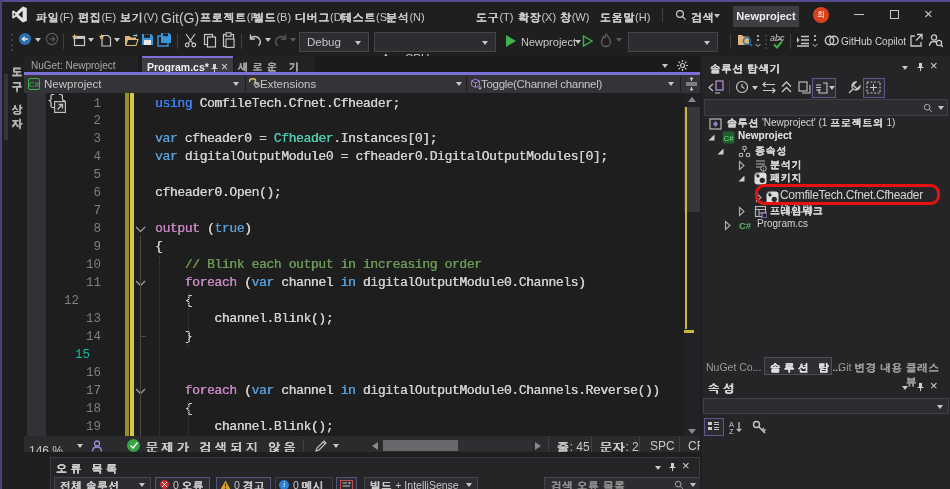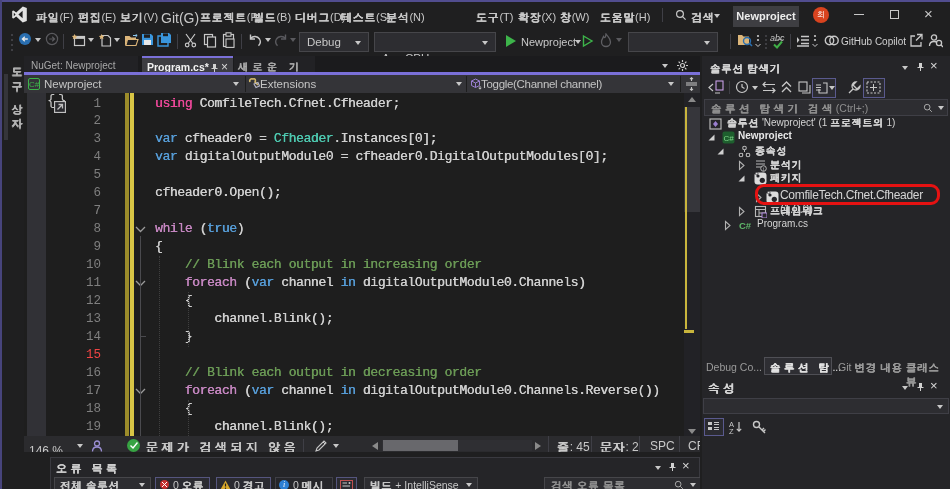--- a/index.html
+++ b/index.html
@@ -272,41 +272,41 @@
 <div class="a" style="left:40px;top:19.4px;width:37px;text-align:right;font-family:'Liberation Mono',monospace;font-size:12.5px;line-height:18px;color:#7f7f7f">2</div>
 <div class="a" style="left:40px;top:37.4px;width:37px;text-align:right;font-family:'Liberation Mono',monospace;font-size:12.5px;line-height:18px;color:#7f7f7f">3</div>
 <div class="a" style="left:40px;top:55.3px;width:37px;text-align:right;font-family:'Liberation Mono',monospace;font-size:12.5px;line-height:18px;color:#7f7f7f">4</div>
 <div class="a" style="left:40px;top:73.3px;width:37px;text-align:right;font-family:'Liberation Mono',monospace;font-size:12.5px;line-height:18px;color:#7f7f7f">5</div>
 <div class="a" style="left:40px;top:91.2px;width:37px;text-align:right;font-family:'Liberation Mono',monospace;font-size:12.5px;line-height:18px;color:#7f7f7f">6</div>
 <div class="a" style="left:40px;top:109.2px;width:37px;text-align:right;font-family:'Liberation Mono',monospace;font-size:12.5px;line-height:18px;color:#7f7f7f">7</div>
 <div class="a" style="left:40px;top:127.1px;width:37px;text-align:right;font-family:'Liberation Mono',monospace;font-size:12.5px;line-height:18px;color:#7f7f7f">8</div>
 <div class="a" style="left:40px;top:145.1px;width:37px;text-align:right;font-family:'Liberation Mono',monospace;font-size:12.5px;line-height:18px;color:#7f7f7f">9</div>
 <div class="a" style="left:40px;top:163.0px;width:37px;text-align:right;font-family:'Liberation Mono',monospace;font-size:12.5px;line-height:18px;color:#7f7f7f">10</div>
 <div class="a" style="left:40px;top:181.0px;width:37px;text-align:right;font-family:'Liberation Mono',monospace;font-size:12.5px;line-height:18px;color:#7f7f7f">11</div>
-<div class="a" style="left:40px;top:198.9px;width:37px;text-align:right;font-family:'Liberation Mono',monospace;font-size:12.5px;line-height:18px;color:#7f7f7f">12</div>
+<div class="a" style="left:40px;top:198.9px;width:37px;text-align:left;font-family:'Liberation Mono',monospace;font-size:12.5px;line-height:18px;color:#7f7f7f">12</div>
 <div class="a" style="left:40px;top:216.9px;width:37px;text-align:right;font-family:'Liberation Mono',monospace;font-size:12.5px;line-height:18px;color:#7f7f7f">13</div>
 <div class="a" style="left:40px;top:234.8px;width:37px;text-align:right;font-family:'Liberation Mono',monospace;font-size:12.5px;line-height:18px;color:#7f7f7f">14</div>
-<div class="a" style="left:40px;top:252.8px;width:37px;text-align:right;font-family:'Liberation Mono',monospace;font-size:12.5px;line-height:18px;color:#ef4444">15</div>
+<div class="a" style="left:40px;top:252.8px;width:37px;text-align:center;font-family:'Liberation Mono',monospace;font-size:12.5px;line-height:18px;color:#14b8a6">15</div>
 <div class="a" style="left:40px;top:270.8px;width:37px;text-align:right;font-family:'Liberation Mono',monospace;font-size:12.5px;line-height:18px;color:#7f7f7f">16</div>
 <div class="a" style="left:40px;top:288.7px;width:37px;text-align:right;font-family:'Liberation Mono',monospace;font-size:12.5px;line-height:18px;color:#7f7f7f">17</div>
 <div class="a" style="left:40px;top:306.6px;width:37px;text-align:right;font-family:'Liberation Mono',monospace;font-size:12.5px;line-height:18px;color:#7f7f7f">18</div>
 <div class="a" style="left:40px;top:324.6px;width:37px;text-align:right;font-family:'Liberation Mono',monospace;font-size:12.5px;line-height:18px;color:#7f7f7f">19</div>
 <div class="a" style="left:40px;top:342.6px;width:37px;text-align:right;font-family:'Liberation Mono',monospace;font-size:12.5px;line-height:18px;color:#7f7f7f">20</div>
-    <div class="a" style="left:131px;top:1.5px;font-family:'Liberation Mono',monospace;font-size:13px;letter-spacing:-0.38px;text-shadow:0.35px 0 currentColor;line-height:18px;white-space:pre"><i style="color:#ec4899;font-style:normal">using </i><i style="color:#cfcfcf;font-style:normal">ComfileTech.Cfnet.Cfheader;</i></div>
+    <div class="a" style="left:131px;top:1.5px;font-family:'Liberation Mono',monospace;font-size:13px;letter-spacing:-0.38px;text-shadow:0.35px 0 currentColor;line-height:18px;white-space:pre"><i style="color:#3b82f6;font-style:normal">using </i><i style="color:#cfcfcf;font-style:normal">ComfileTech.Cfnet.Cfheader;</i></div>
 <div class="a" style="left:131px;top:37.4px;font-family:'Liberation Mono',monospace;font-size:13px;letter-spacing:-0.38px;text-shadow:0.35px 0 currentColor;line-height:18px;white-space:pre"><i style="color:#569CD6;font-style:normal">var </i><i style="color:#cfcfcf;font-style:normal">cfheader0 = </i><i style="color:#4EC9B0;font-style:normal">Cfheader</i><i style="color:#cfcfcf;font-style:normal">.Instances[0];</i></div>
 <div class="a" style="left:131px;top:55.3px;font-family:'Liberation Mono',monospace;font-size:13px;letter-spacing:-0.38px;text-shadow:0.35px 0 currentColor;line-height:18px;white-space:pre"><i style="color:#569CD6;font-style:normal">var </i><i style="color:#cfcfcf;font-style:normal">digitalOutputModule0 = cfheader0.DigitalOutputModules[0];</i></div>
 <div class="a" style="left:131px;top:91.2px;font-family:'Liberation Mono',monospace;font-size:13px;letter-spacing:-0.38px;text-shadow:0.35px 0 currentColor;line-height:18px;white-space:pre"><i style="color:#cfcfcf;font-style:normal">cfheader0.Open();</i></div>
-<div class="a" style="left:131px;top:127.1px;font-family:'Liberation Mono',monospace;font-size:13px;letter-spacing:-0.38px;text-shadow:0.35px 0 currentColor;line-height:18px;white-space:pre"><i style="color:#C586C0;font-style:normal">while </i><i style="color:#cfcfcf;font-style:normal">(</i><i style="color:#569CD6;font-style:normal">true</i><i style="color:#cfcfcf;font-style:normal">)</i></div>
+<div class="a" style="left:131px;top:127.1px;font-family:'Liberation Mono',monospace;font-size:13px;letter-spacing:-0.38px;text-shadow:0.35px 0 currentColor;line-height:18px;white-space:pre"><i style="color:#C586C0;font-style:normal">output </i><i style="color:#cfcfcf;font-style:normal">(</i><i style="color:#569CD6;font-style:normal">true</i><i style="color:#cfcfcf;font-style:normal">)</i></div>
 <div class="a" style="left:131px;top:145.1px;font-family:'Liberation Mono',monospace;font-size:13px;letter-spacing:-0.38px;text-shadow:0.35px 0 currentColor;line-height:18px;white-space:pre"><i style="color:#cfcfcf;font-style:normal">{</i></div>
 <div class="a" style="left:131px;top:163.0px;font-family:'Liberation Mono',monospace;font-size:13px;letter-spacing:-0.38px;text-shadow:0.35px 0 currentColor;line-height:18px;white-space:pre"><i style="color:#cfcfcf;font-style:normal">    </i><i style="color:#6A9955;font-style:normal">// Blink each output in increasing order</i></div>
 <div class="a" style="left:131px;top:181.0px;font-family:'Liberation Mono',monospace;font-size:13px;letter-spacing:-0.38px;text-shadow:0.35px 0 currentColor;line-height:18px;white-space:pre"><i style="color:#cfcfcf;font-style:normal">    </i><i style="color:#C586C0;font-style:normal">foreach </i><i style="color:#cfcfcf;font-style:normal">(</i><i style="color:#569CD6;font-style:normal">var </i><i style="color:#cfcfcf;font-style:normal">channel </i><i style="color:#569CD6;font-style:normal">in </i><i style="color:#cfcfcf;font-style:normal">digitalOutputModule0.Channels)</i></div>
 <div class="a" style="left:131px;top:198.9px;font-family:'Liberation Mono',monospace;font-size:13px;letter-spacing:-0.38px;text-shadow:0.35px 0 currentColor;line-height:18px;white-space:pre"><i style="color:#cfcfcf;font-style:normal">    {</i></div>
 <div class="a" style="left:131px;top:216.9px;font-family:'Liberation Mono',monospace;font-size:13px;letter-spacing:-0.38px;text-shadow:0.35px 0 currentColor;line-height:18px;white-space:pre"><i style="color:#cfcfcf;font-style:normal">        channel.Blink();</i></div>
 <div class="a" style="left:131px;top:234.8px;font-family:'Liberation Mono',monospace;font-size:13px;letter-spacing:-0.38px;text-shadow:0.35px 0 currentColor;line-height:18px;white-space:pre"><i style="color:#cfcfcf;font-style:normal">    }</i></div>
-<div class="a" style="left:131px;top:270.8px;font-family:'Liberation Mono',monospace;font-size:13px;letter-spacing:-0.38px;text-shadow:0.35px 0 currentColor;line-height:18px;white-space:pre"><i style="color:#cfcfcf;font-style:normal">    </i><i style="color:#6A9955;font-style:normal">// Blink each output in decreasing order</i></div>
+<div class="a" style="left:131px;top:270.8px;font-family:'Liberation Mono',monospace;font-size:13px;letter-spacing:-0.38px;text-shadow:0.35px 0 currentColor;line-height:18px;white-space:pre"><i style="color:#cfcfcf;font-style:normal">    </i></div>
 <div class="a" style="left:131px;top:288.7px;font-family:'Liberation Mono',monospace;font-size:13px;letter-spacing:-0.38px;text-shadow:0.35px 0 currentColor;line-height:18px;white-space:pre"><i style="color:#cfcfcf;font-style:normal">    </i><i style="color:#C586C0;font-style:normal">foreach </i><i style="color:#cfcfcf;font-style:normal">(</i><i style="color:#569CD6;font-style:normal">var </i><i style="color:#cfcfcf;font-style:normal">channel </i><i style="color:#569CD6;font-style:normal">in </i><i style="color:#cfcfcf;font-style:normal">digitalOutputModule0.Channels.Reverse())</i></div>
 <div class="a" style="left:131px;top:306.6px;font-family:'Liberation Mono',monospace;font-size:13px;letter-spacing:-0.38px;text-shadow:0.35px 0 currentColor;line-height:18px;white-space:pre"><i style="color:#cfcfcf;font-style:normal">    {</i></div>
 <div class="a" style="left:131px;top:324.6px;font-family:'Liberation Mono',monospace;font-size:13px;letter-spacing:-0.38px;text-shadow:0.35px 0 currentColor;line-height:18px;white-space:pre"><i style="color:#cfcfcf;font-style:normal">        channel.Blink();</i></div>
 <div class="a" style="left:131px;top:342.6px;font-family:'Liberation Mono',monospace;font-size:13px;letter-spacing:-0.38px;text-shadow:0.35px 0 currentColor;line-height:18px;white-space:pre"><i style="color:#cfcfcf;font-style:normal">    }</i></div>
 <svg class="a" style="left:111px;top:133.1px" width="11" height="7">
           <path d="M1 1 L5.5 5.5 L10 1" stroke="#9b9b9b" stroke-width="1.3" fill="none"></path>
         </svg>
 <svg class="a" style="left:111px;top:187.0px" width="11" height="7">
           <path d="M1 1 L5.5 5.5 L10 1" stroke="#9b9b9b" stroke-width="1.3" fill="none"></path>
         </svg>
@@ -467,21 +467,20 @@
           <path d="M9 2 A4 4 0 1 0 13 6 L10 9 L6 5 Z M6 9 L2 13" stroke="#c8c8c8" stroke-width="1.3" fill="none"></path>
         </svg>
     <div class="a" style="left:161px;top:0;width:22px;height:20px;border:1px solid #5a5a8e;background:#2b2b31"></div>
     <svg class="a" style="left:164px;top:3px" width="15" height="13" viewBox="0 0 15 13">
           <rect x="1" y="1" width="13" height="11" fill="none" stroke="#c8c8c8" stroke-width="1.1" stroke-dasharray="2 1.5"></rect>
           <path d="M4 6.5 H11 M7.5 3 V10" stroke="#c8c8c8"></path>
         </svg>
   </div>
 
   <div class="a" style="left:2px;top:43px;width:244px;height:17px;background:#2d2d31;border:1px solid #3f3f46;font-size:10.5px;color:#8f8f8f">
-    <span style="position:absolute;left:6px;top:2px;font-size:10.5px"><span class="k3">솔루션 탐색기 검색</span>(Ctrl+;)</span>
     <svg style="position:absolute;right:14px;top:3px" width="10" height="10" viewBox="0 0 12 12">
           <circle cx="5" cy="5" r="3.4" fill="none" stroke="#a8a8a8" stroke-width="1.2"></circle>
           <line x1="7.6" y1="7.6" x2="10.6" y2="10.6" stroke="#a8a8a8" stroke-width="1.2"></line>
         </svg>
     <div class="tri-d" style="position:absolute;right:3px;top:6px"></div>
   </div>
   <svg class="a" style="left:7px;top:61px" width="13" height="13" viewBox="0 0 13 13">
         <rect x="1" y="2" width="11" height="10" fill="none" stroke="#b8b8b8" stroke-width="1.2"></rect>
         <path d="M6.5 4 L9 7 L6.5 10 L4 7 Z" fill="#9a7fd0"></path>
       </svg>
@@ -546,21 +545,21 @@
         <path d="M3.5 1.5 L8 5.5 L3.5 9.5 Z" fill="none" stroke="#b0b0b0" stroke-width="1.1"></path>
       </svg>
 <svg class="a" style="left:37px;top:162.5px" width="15" height="13">
         <text x="0" y="10" font-size="9.5" fill="#5fb86a" font-family="Liberation Sans" font-weight="bold">C#</text>
       </svg>
 <span class="a" style="left:55px;top:161.5px;font-size:10px;font-weight:normal;color:#d4d4d4">Program.cs</span>
 
   <div class="a" style="left:53px;top:128px;width:185px;height:21px;border:3.5px solid #e51212;border-radius:9px"></div>
 
   <div class="a" style="left:0;top:301px;width:248px;height:18px;font-size:10.5px;color:#9a9a9a">
-    <span class="a" style="left:4px;top:4px;font-size:10.5px">Debug Co...</span>
+    <span class="a" style="left:4px;top:4px;font-size:10.5px">NuGet Co...</span>
     <div class="a" style="left:62px;top:0;width:68px;height:18px;border:1px solid #4f4f55;background:#2e2e33"></div>
     <span class="a" style="left:68px;top:4px;color:#e4e4e4"><span class="k3">솔루션 탐</span>...</span>
     <span class="a" style="left:136px;top:4px">Git <span class="k2">변경 내용</span></span>
     <span class="a" style="left:204px;top:4px"><span class="k2">클래스 뷰</span></span>
   </div>
 
   <span class="a" style="left:6px;top:325px;font-size:11.5px;color:#d6d6d6"><span class="k3">속성</span></span>
   <div class="a tri-d" style="left:200px;top:330px"></div>
   <svg class="a" style="left:214px;top:326px" width="9" height="10" viewBox="0 0 9 10">
         <path d="M3 1 H6 V5 H7.5 V6 H5 V9 H4 V6 H1.5 V5 H3 Z" fill="#d0d0d0"></path>

